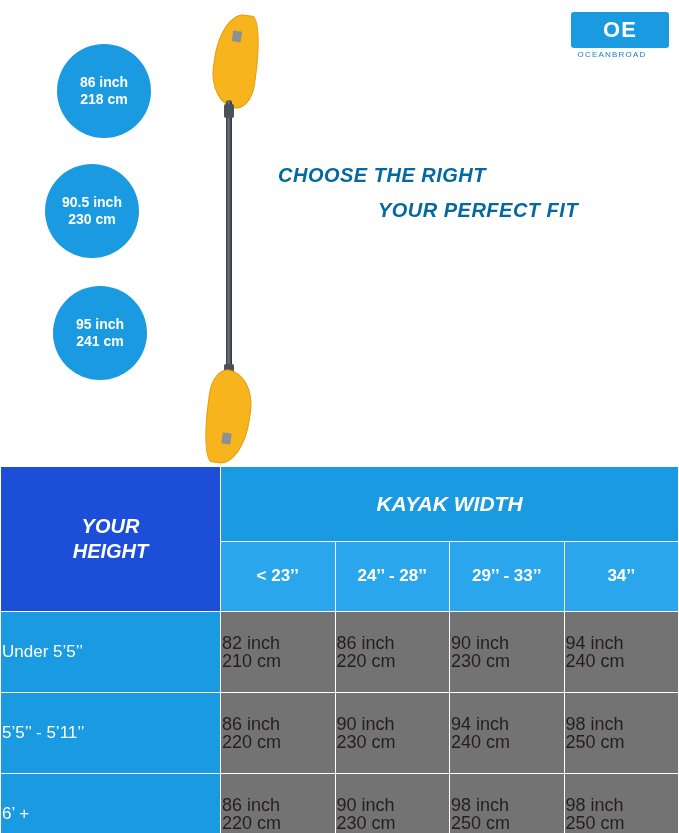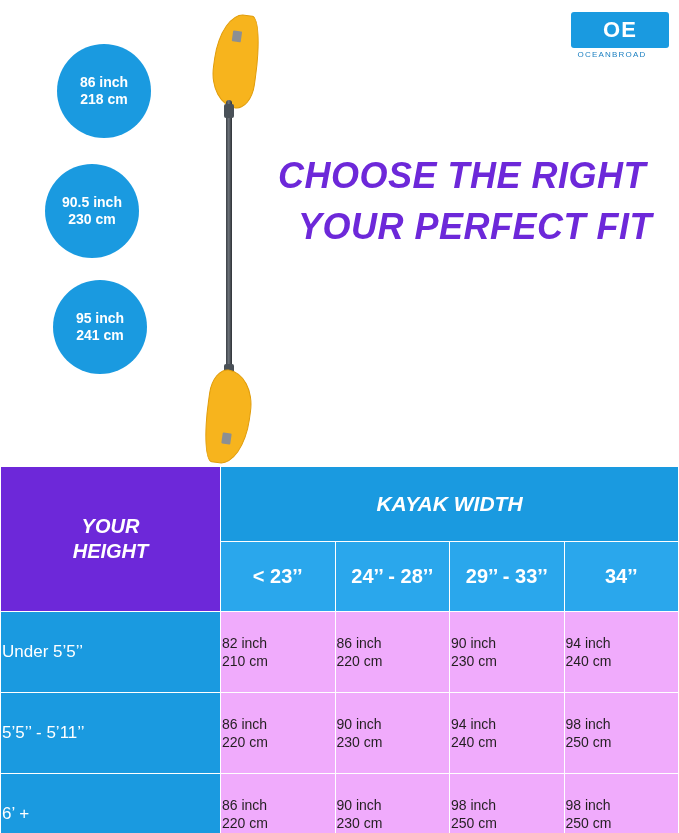--- a/index.html
+++ b/index.html
@@ -47,50 +47,50 @@
     letter-spacing: 1.2px;
     color: #1a7fc1;
   }
 
   
   .headline {
     position: absolute;
     left: 278px;
     top: 158px;
     width: 380px;
-    color: #6d28d9;
-    font-size: 36px;
+    color: #0369a1;
+    font-size: 20px;
     line-height: 35px;
     font-weight: bold;
     font-style: italic;
     letter-spacing: 0.5px;
   }
   .headline .l1 { display: block; }
   .headline .l2 { display: block; }
-  .headline .l3 { display: block; text-align: left; padding-left: 20px; margin-top: 16px; }
+  .headline .l3 { display: block; text-align: center; padding-left: 20px; }
 
   
   .bubble {
     position: absolute;
     width: 94px;
     height: 94px;
     border-radius: 50%;
     background: #1a9ae0;
     color: #ffffff;
     display: flex;
     flex-direction: column;
     align-items: center;
     justify-content: center;
     font-size: 14px;
     font-weight: bold;
     line-height: 17px;
   }
   #bubble-0 { left: 57px; top: 44px; }
   #bubble-1 { left: 45px; top: 164px; }
-  #bubble-2 { left: 53px; top: 280px; }
+  #bubble-2 { left: 53px; top: 286px; }
 
   
   .paddle {
     position: absolute;
     left: 196px;
     top: 12px;
     width: 70px;
     height: 440px;
   }
   .shaft {
@@ -148,55 +148,55 @@
     top: 466px;
     width: 679px;
     border-collapse: collapse;
     table-layout: fixed;
   }
   table.fit-table td, table.fit-table th {
     border: 1px solid #ffffff;
     vertical-align: middle;
   }
   .th-height {
-    background: #6d28d9;
+    background: #1d4ed8;
     color: #ffffff;
     font-size: 20px;
     font-weight: bold;
     font-style: italic;
     line-height: 25px;
     width: 217px;
     height: 142px;
   }
   .th-kayak {
     background: #1a9ae0;
     color: #ffffff;
     font-size: 21px;
     font-weight: bold;
     font-style: italic;
     height: 62px;
   }
   .th-sub {
     background: #2aa7ec;
     color: #ffffff;
-    font-size: 20px;
+    font-size: 17px;
     font-weight: bold;
     height: 58px;
   }
   td.row-label {
     background: #1a9ae0;
     color: #ffffff;
     font-size: 17px;
     font-weight: normal;
     height: 78px;
   }
   td.cell {
-    background: #f0abfc;
+    background: #737373;
     color: #231f20;
-    font-size: 14px;
+    font-size: 18px;
     line-height: 18px;
     height: 78px;
   }
   td.cell .ln { display: block; }
 </style>
 </head>
 <body>
 
 <div class="logo">
   <div class="logo-mark">

